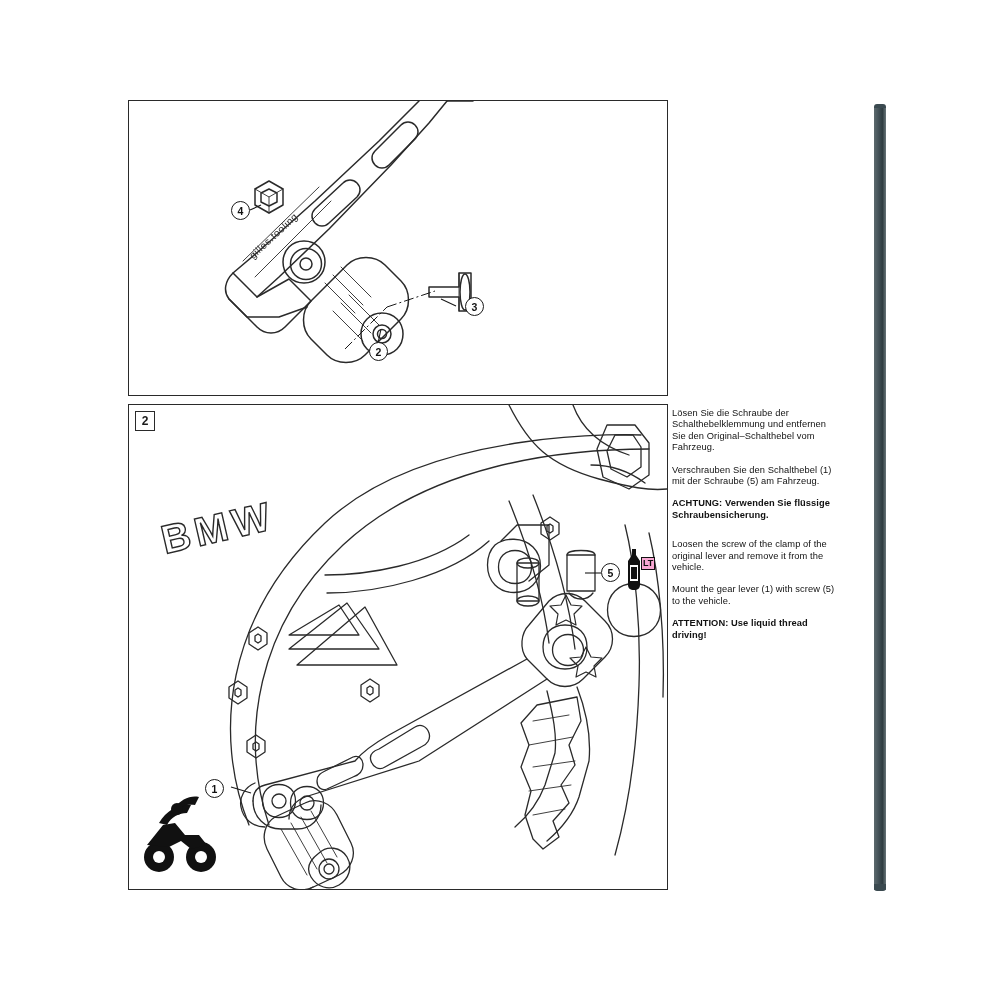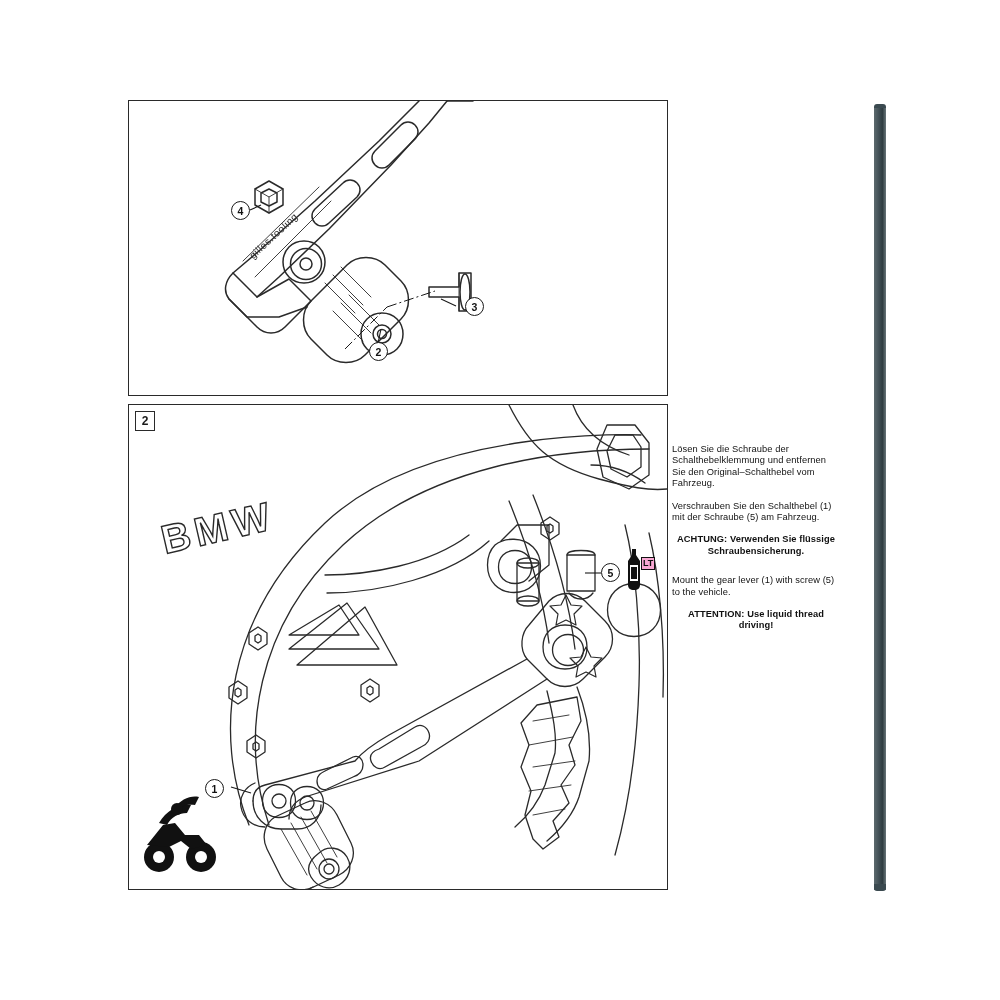--- a/index.html
+++ b/index.html
@@ -56,32 +56,30 @@
     align-items: center;
     justify-content: center;
     background: #fff;
   }
 
   
   .textcol {
     position: absolute;
     left: 672px; top: 408px;
     width: 168px;
-    margin-top: 36px;
   }
   .textcol p {
     margin: 0 0 11px 0;
     font-size: 9.3px;
     line-height: 11.4px;
     color: #111;
     letter-spacing: 0.08px;
   }
   .textcol p.bold {
     font-weight: bold;
-    text-align: center;
   }
   .gap {
     height: 7px;
   }
 
   
   .spine {
     position: absolute;
     left: 874px; top: 108px;
     width: 12px; height: 782px;
@@ -334,20 +332,21 @@
       <path d="M8 18 L14 18 L14 30 L8 30 Z" fill="#111"></path>
     </svg>
     <div class="lt-tag" style="left:512px;top:152px;">LT</div>
   </div>
 
   <div class="textcol">
     <p>Lösen Sie die Schraube der Schalthebelklemmung und entfernen Sie den Original–Schalthebel vom Fahrzeug.</p>
     <p>Verschrauben Sie den Schalthebel (1) mit der Schraube (5) am Fahrzeug.</p>
     <p class="bold">ACHTUNG: Verwenden Sie flüssige Schraubensicherung.</p>
     <div class="gap"></div>
+    <p>Loosen the screw of the clamp of the original lever and remove it from the vehicle.</p>
     <p>Mount the gear lever (1) with screw (5) to the vehicle.</p>
     <p class="bold">ATTENTION: Use liquid thread driving!</p>
   </div>
 
   <div class="spine-top"></div>
   <div class="spine"></div>
   <div class="spine-bot"></div>
 
 </div>
 

